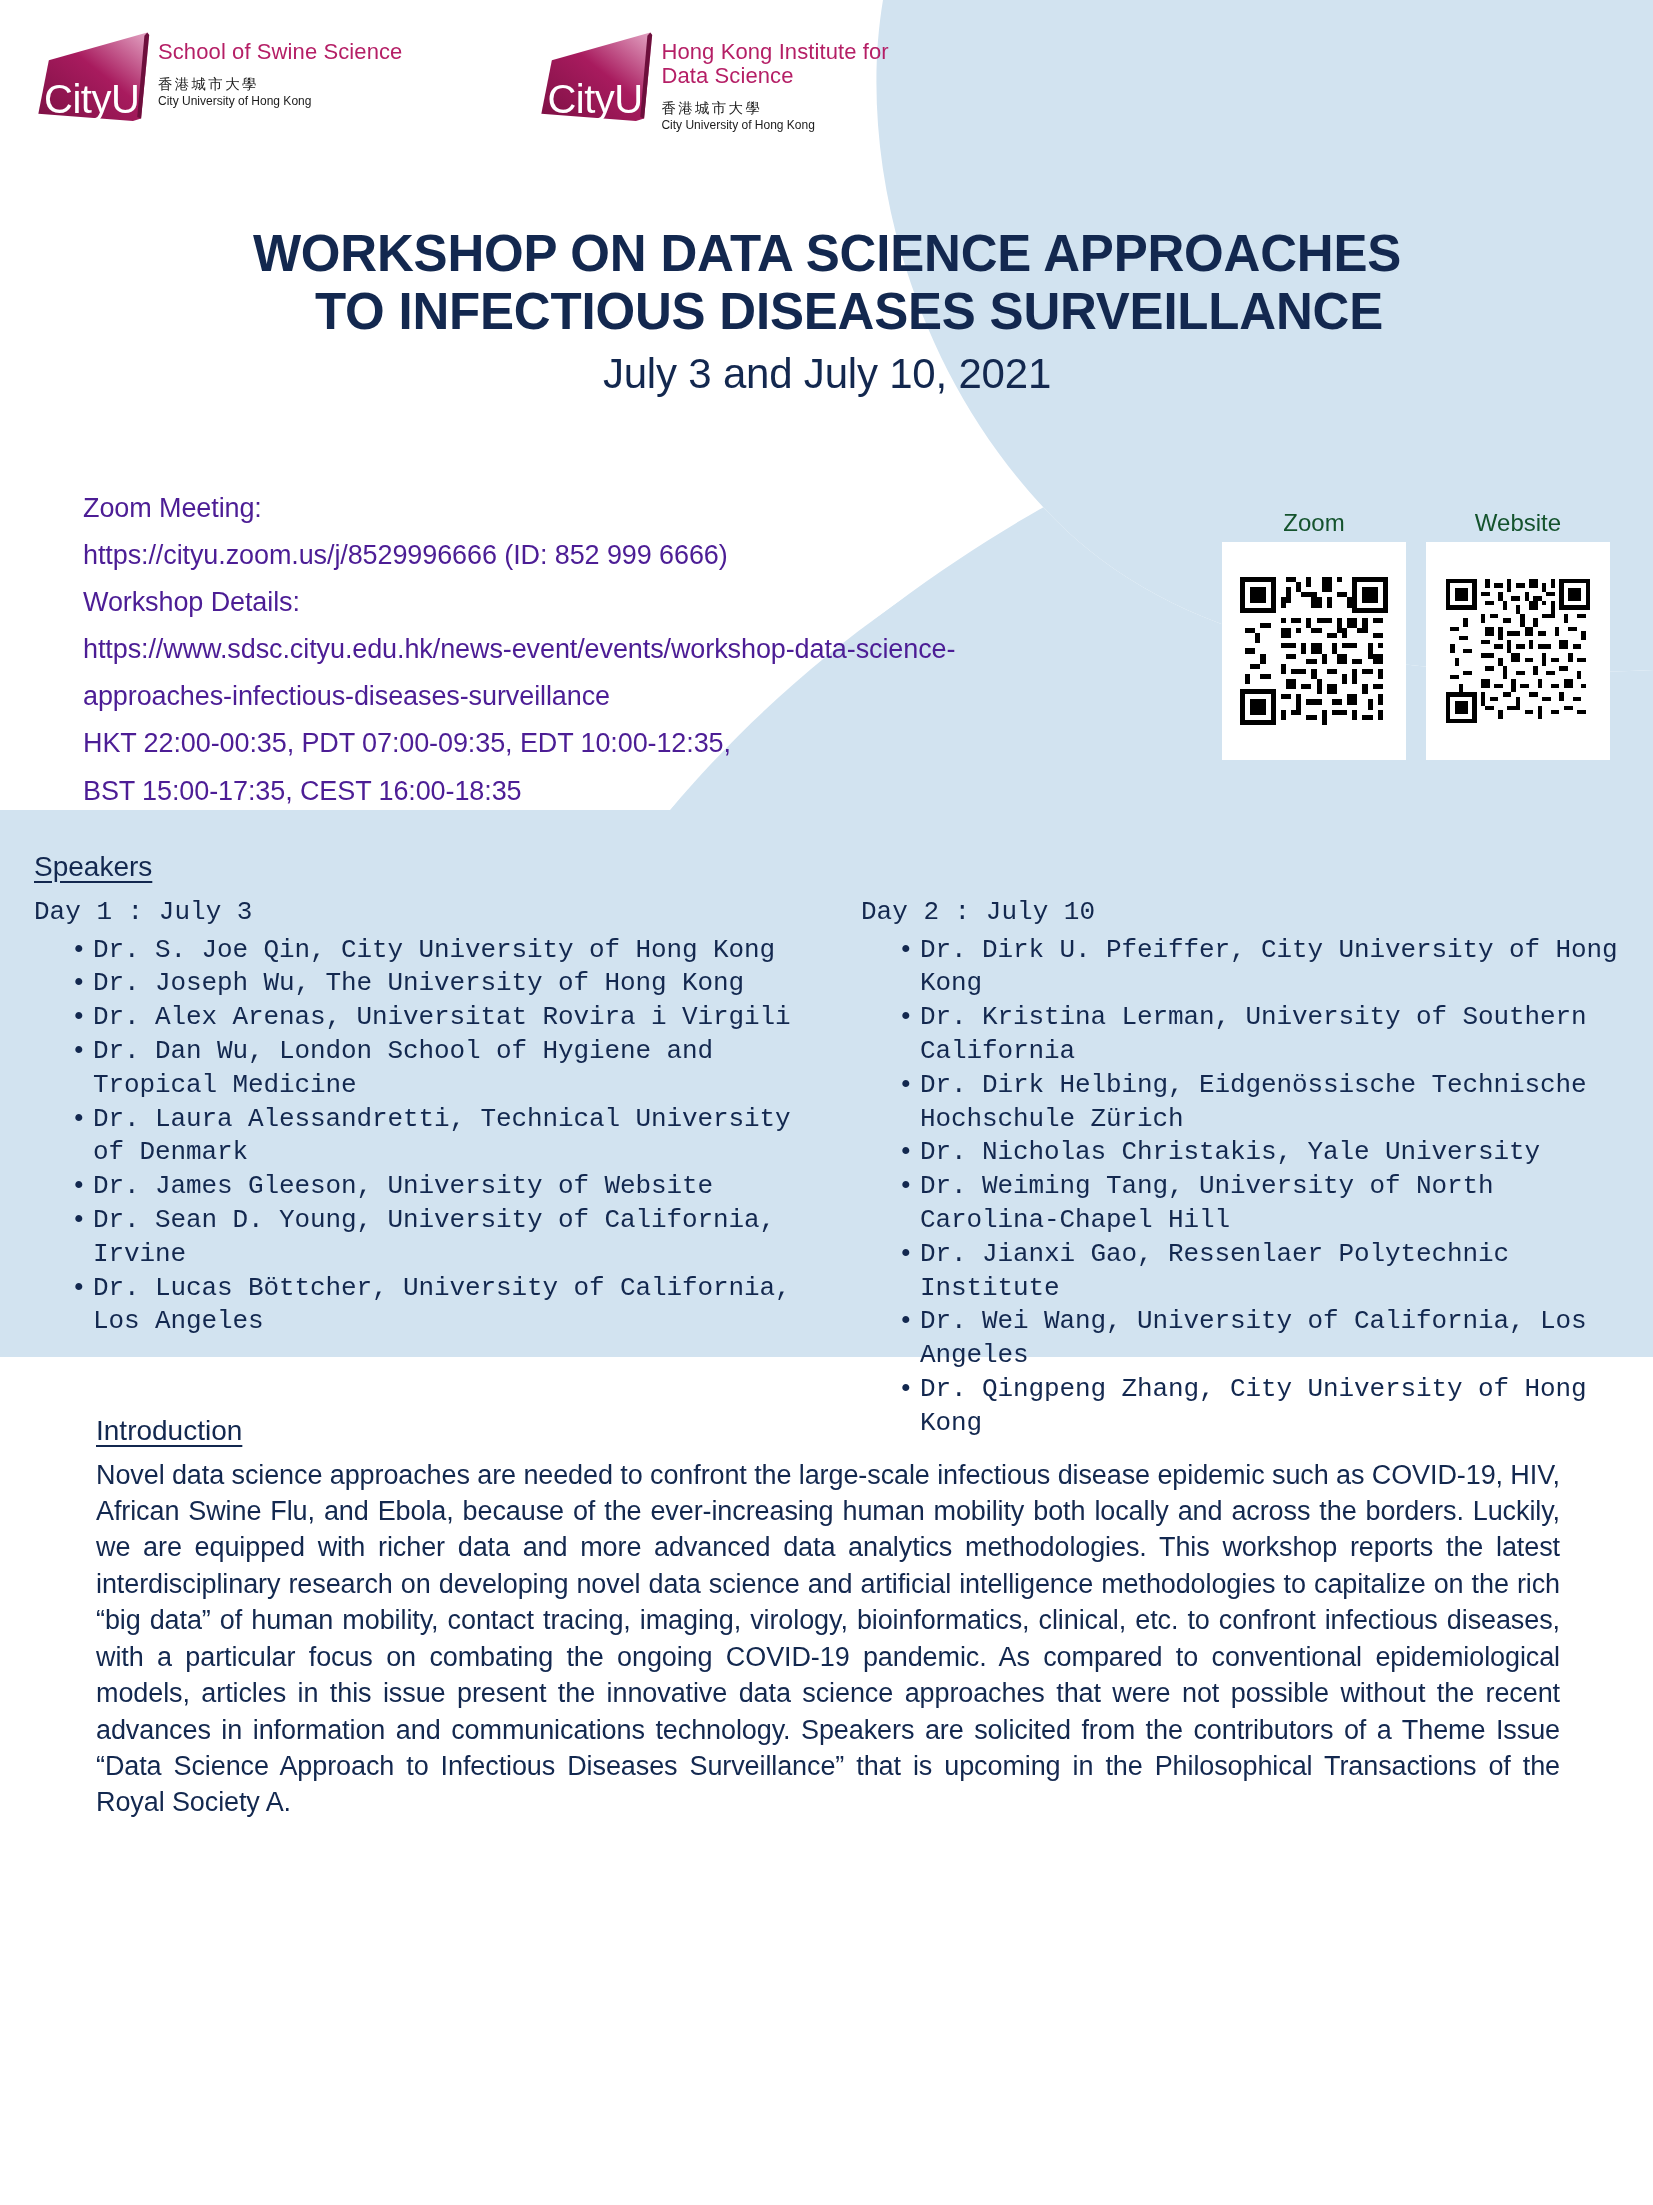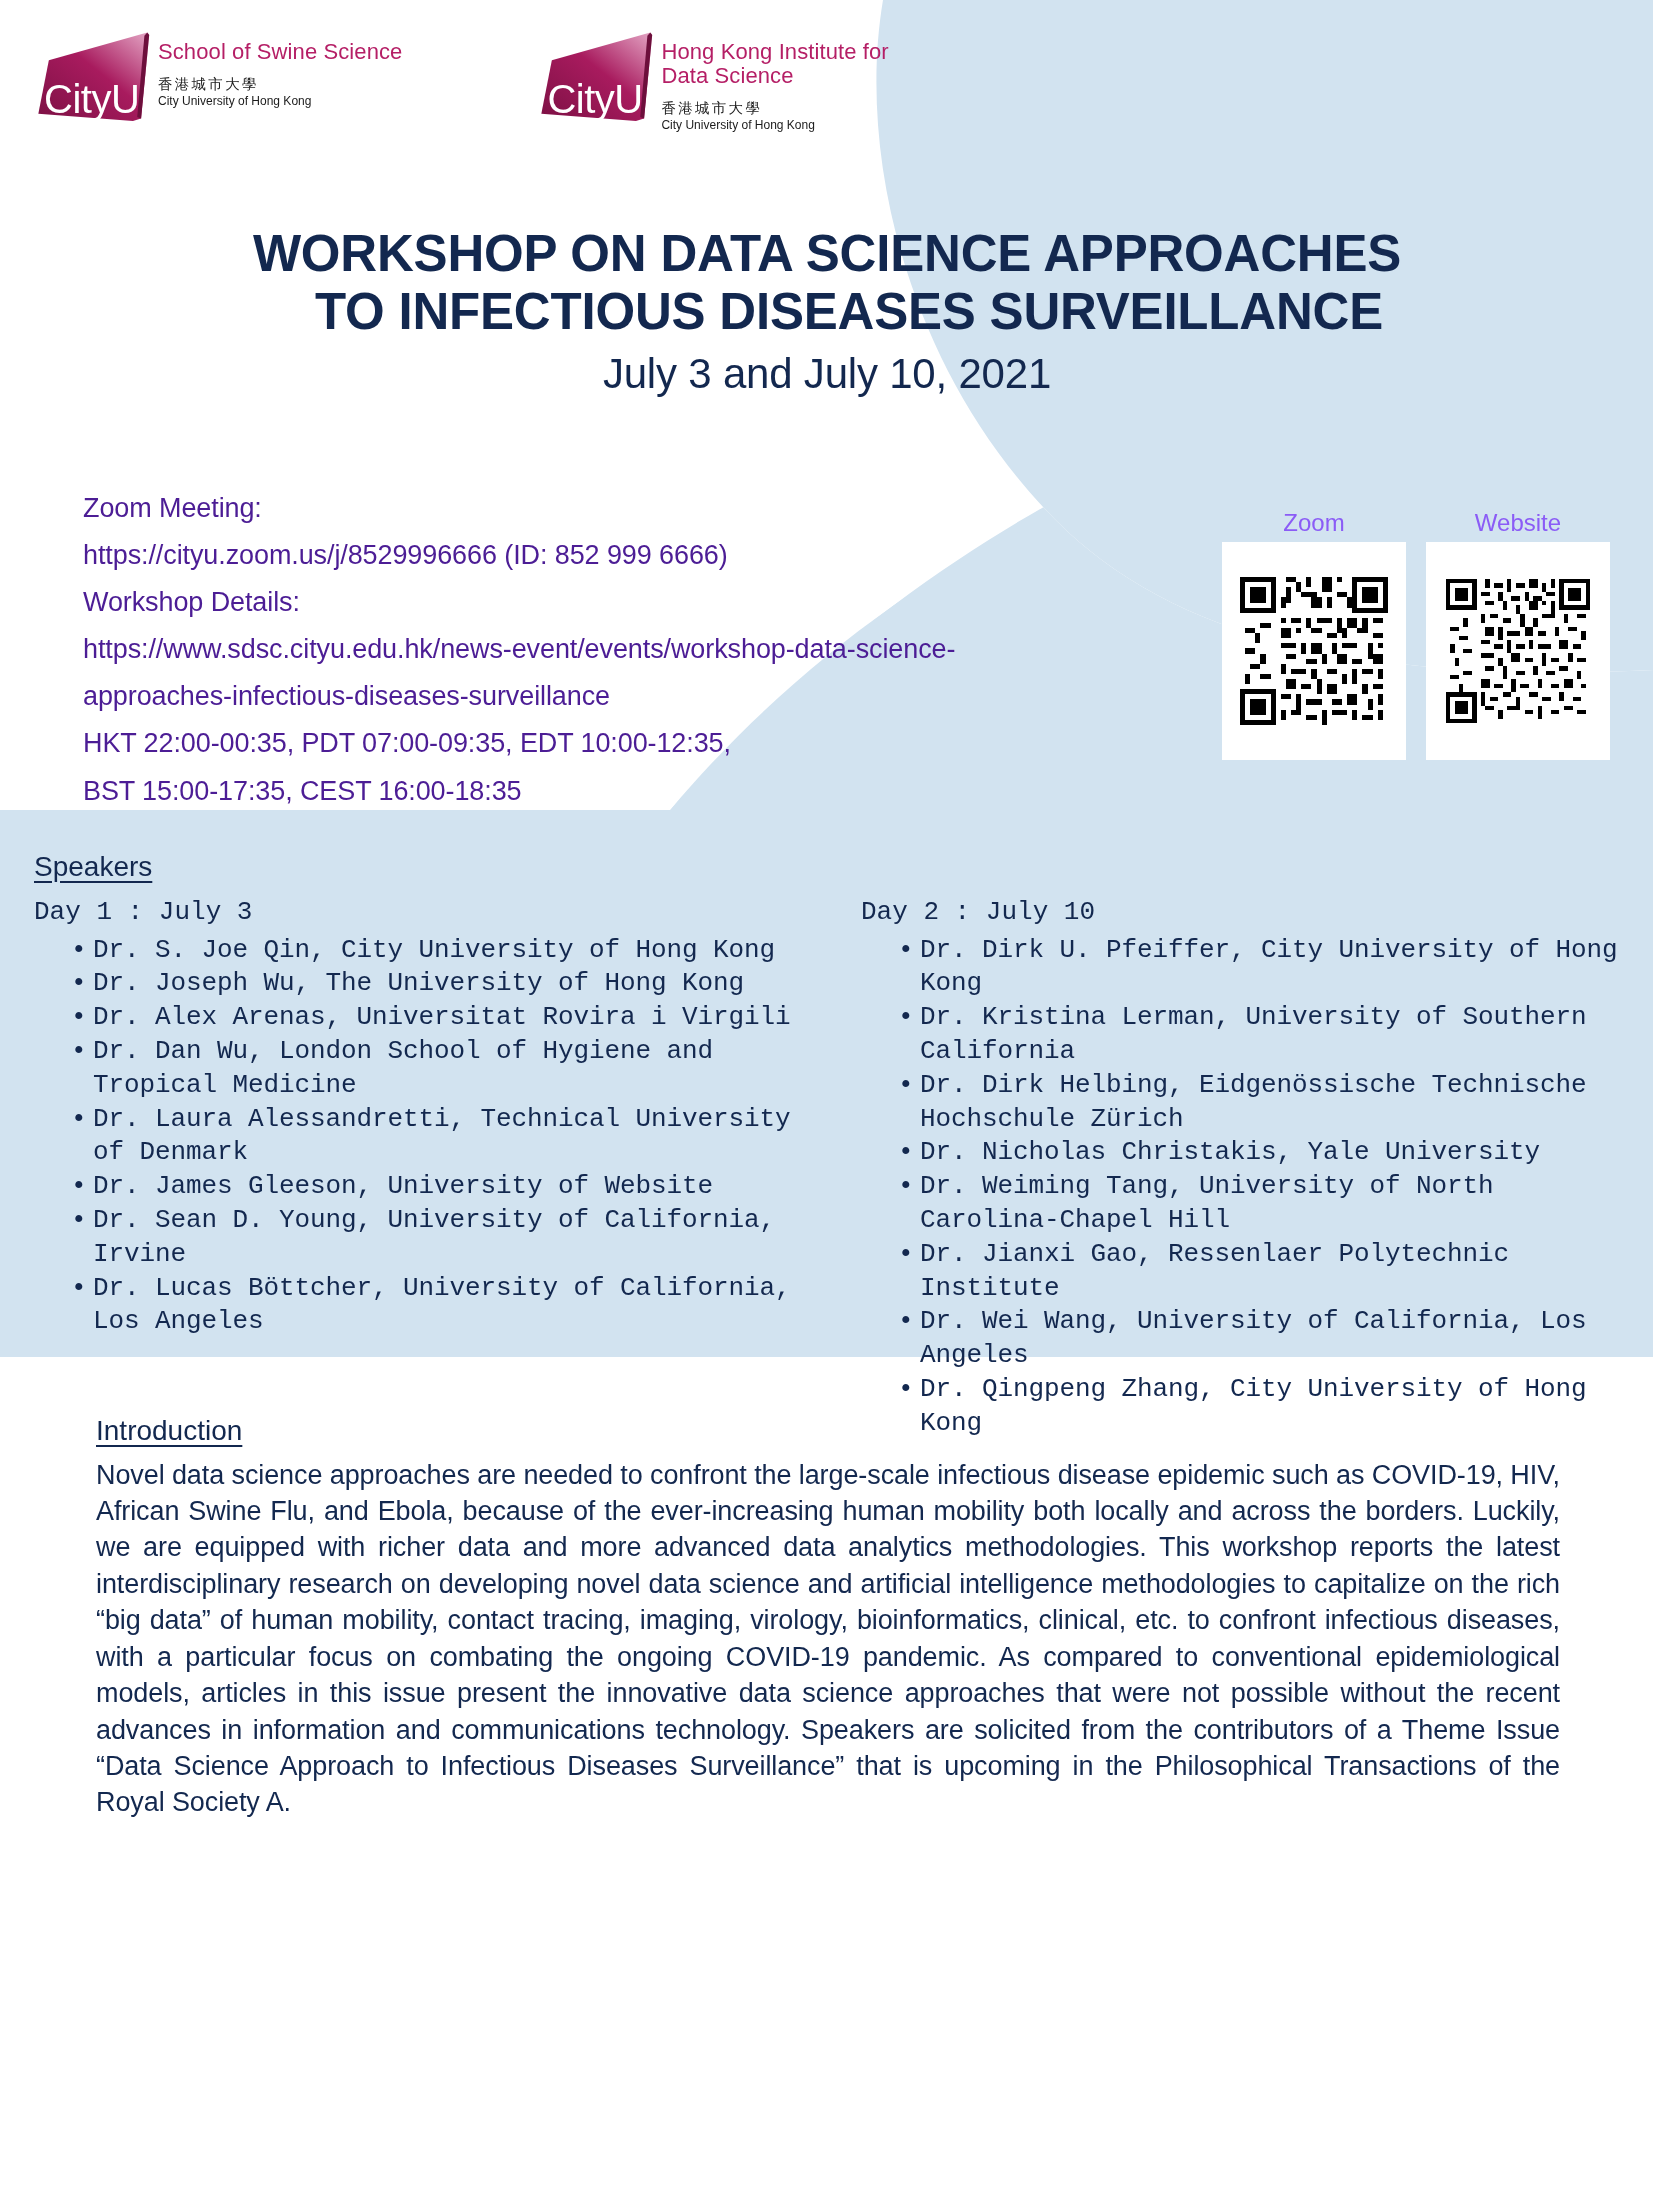--- a/index.html
+++ b/index.html
@@ -48,21 +48,21 @@
     margin-top:10.5px;line-height:1.1;letter-spacing:-0.2px;
   }
 
   
   .meeting{position:absolute;left:71px;top:479px;z-index:6;width:1125px;}
   .meeting p{margin:12px;font-size:27px;line-height:1.30;color:#4c1d95;letter-spacing:-0.1px;}
 
   
   .qr-wrap{position:absolute;left:1222px;top:511px;display:flex;gap:20px;z-index:6;}
   .qr-item{width:184px;}
-  .qr-label{text-align:center;font-size:24px;color:#8b5cf6;line-height:1;margin-bottom:6.7px;}
+  .qr-label{text-align:center;font-size:24px;color:#14532d;line-height:1;margin-bottom:6.7px;}
   .qr-box{width:184px;height:218px;background:#ffffff;display:flex;align-items:center;justify-content:center;}
   .qr-box svg{display:block;}
 
   
   .speakers-band{position:absolute;left:0;top:810px;width:1654px;height:547px;background:#d2e3f0;z-index:2;}
   .speakers{position:absolute;left:0;top:810px;width:1654px;z-index:6;}
   .sp-heading{
     position:absolute;left:34px;top:43px;font-size:28px;color:#13284f;
     text-decoration:underline;text-underline-offset:4.8px;line-height:1;
   }

